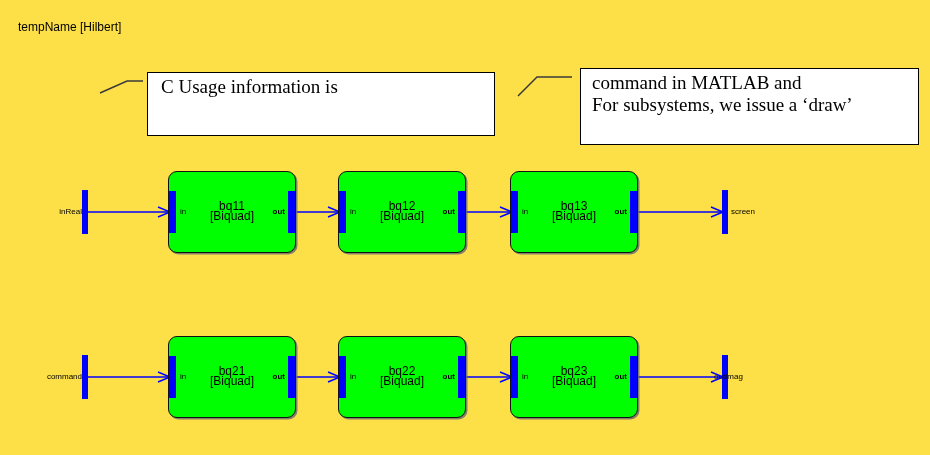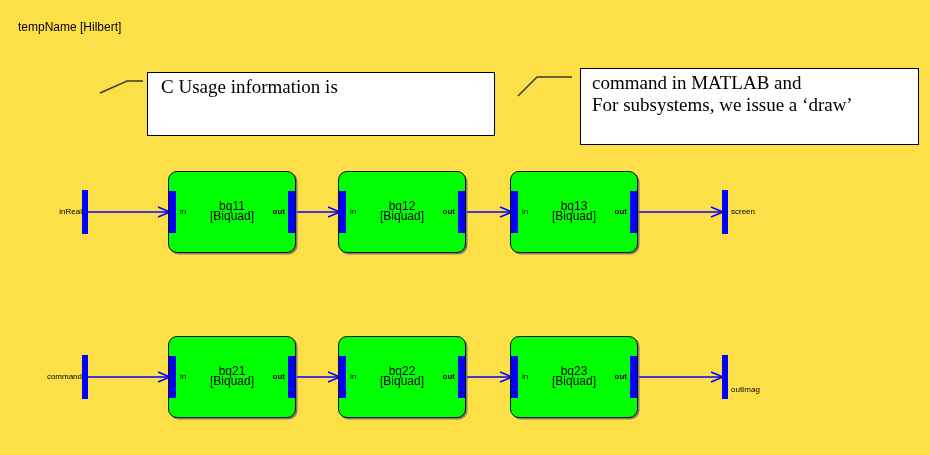--- a/index.html
+++ b/index.html
@@ -166,15 +166,15 @@
     <div class="port-label in">in</div>
     <div class="block-name">
       <div>bq23</div>
       <div>[Biquad]</div>
     </div>
     <div class="port-label out">out</div>
     <div class="port-bar out"></div>
   </div>
 
   <div class="ext-bar" style="left:722px;top:355px;"></div>
-  <div class="sig-label" style="left:731px;top:372px;margin-top:13px;">outImag</div>
+  <div class="sig-label" style="left:714px;top:372px;">outImag</div>
 
 </div>
 
 </body></html>

